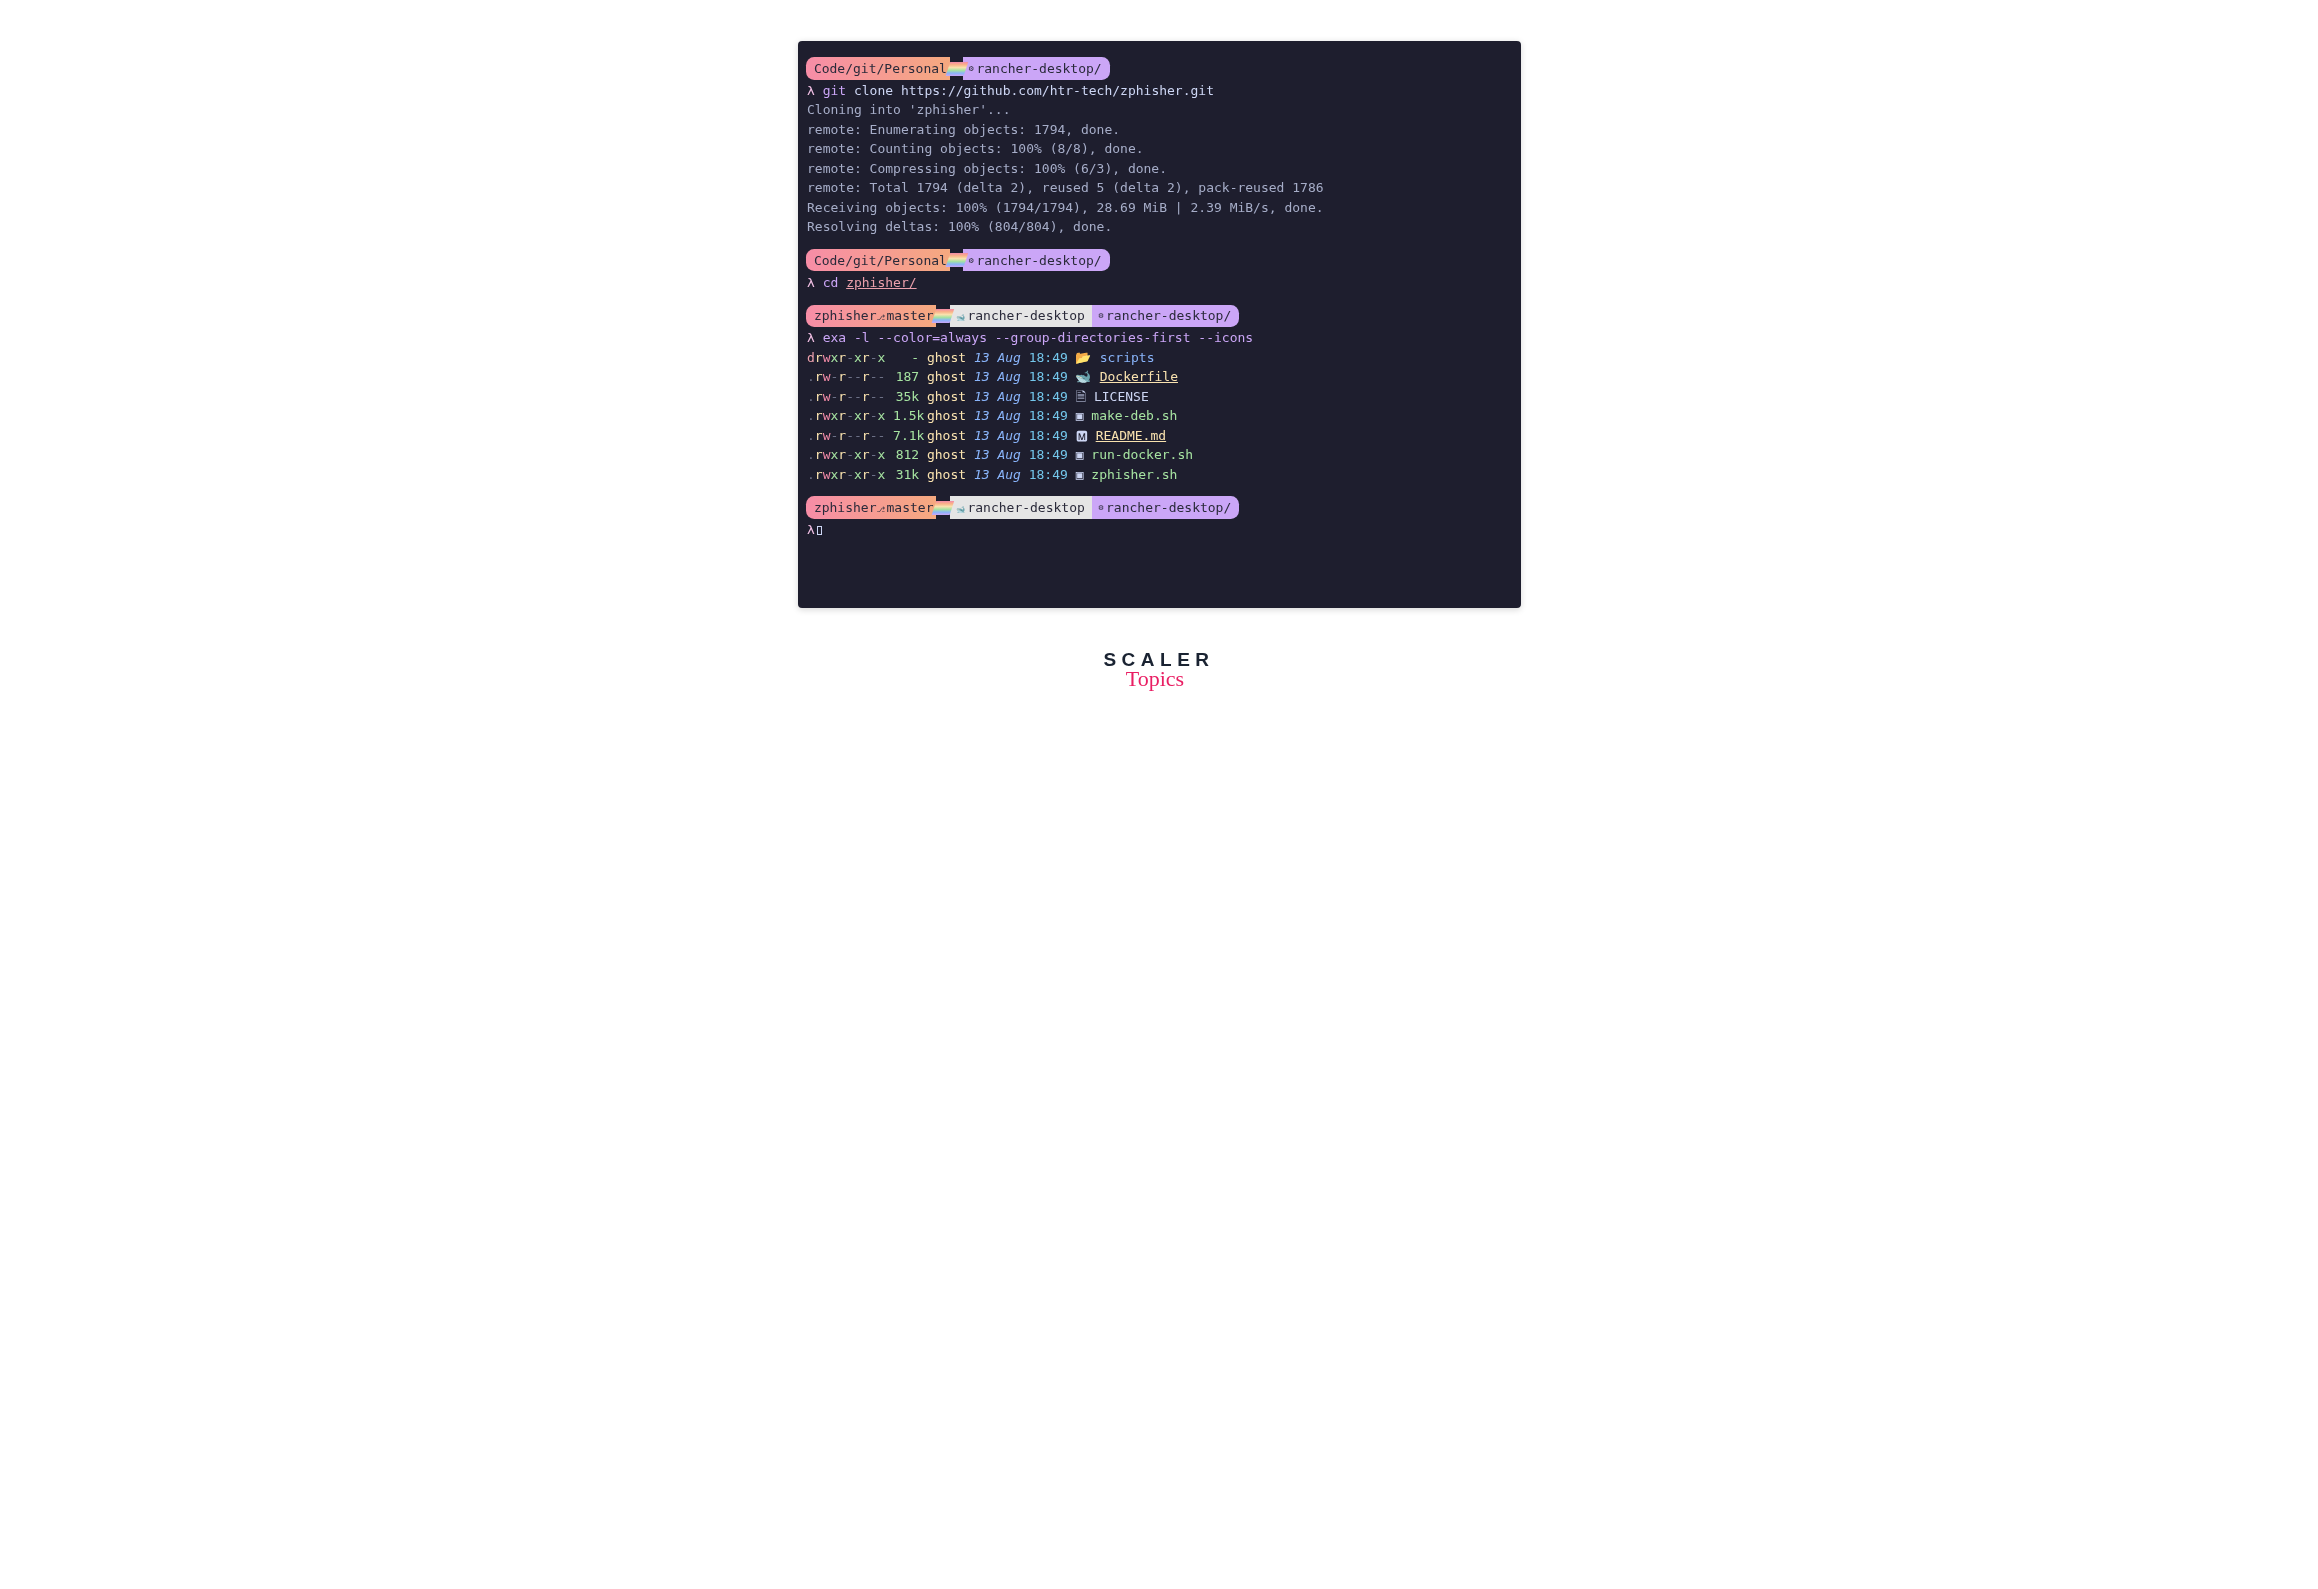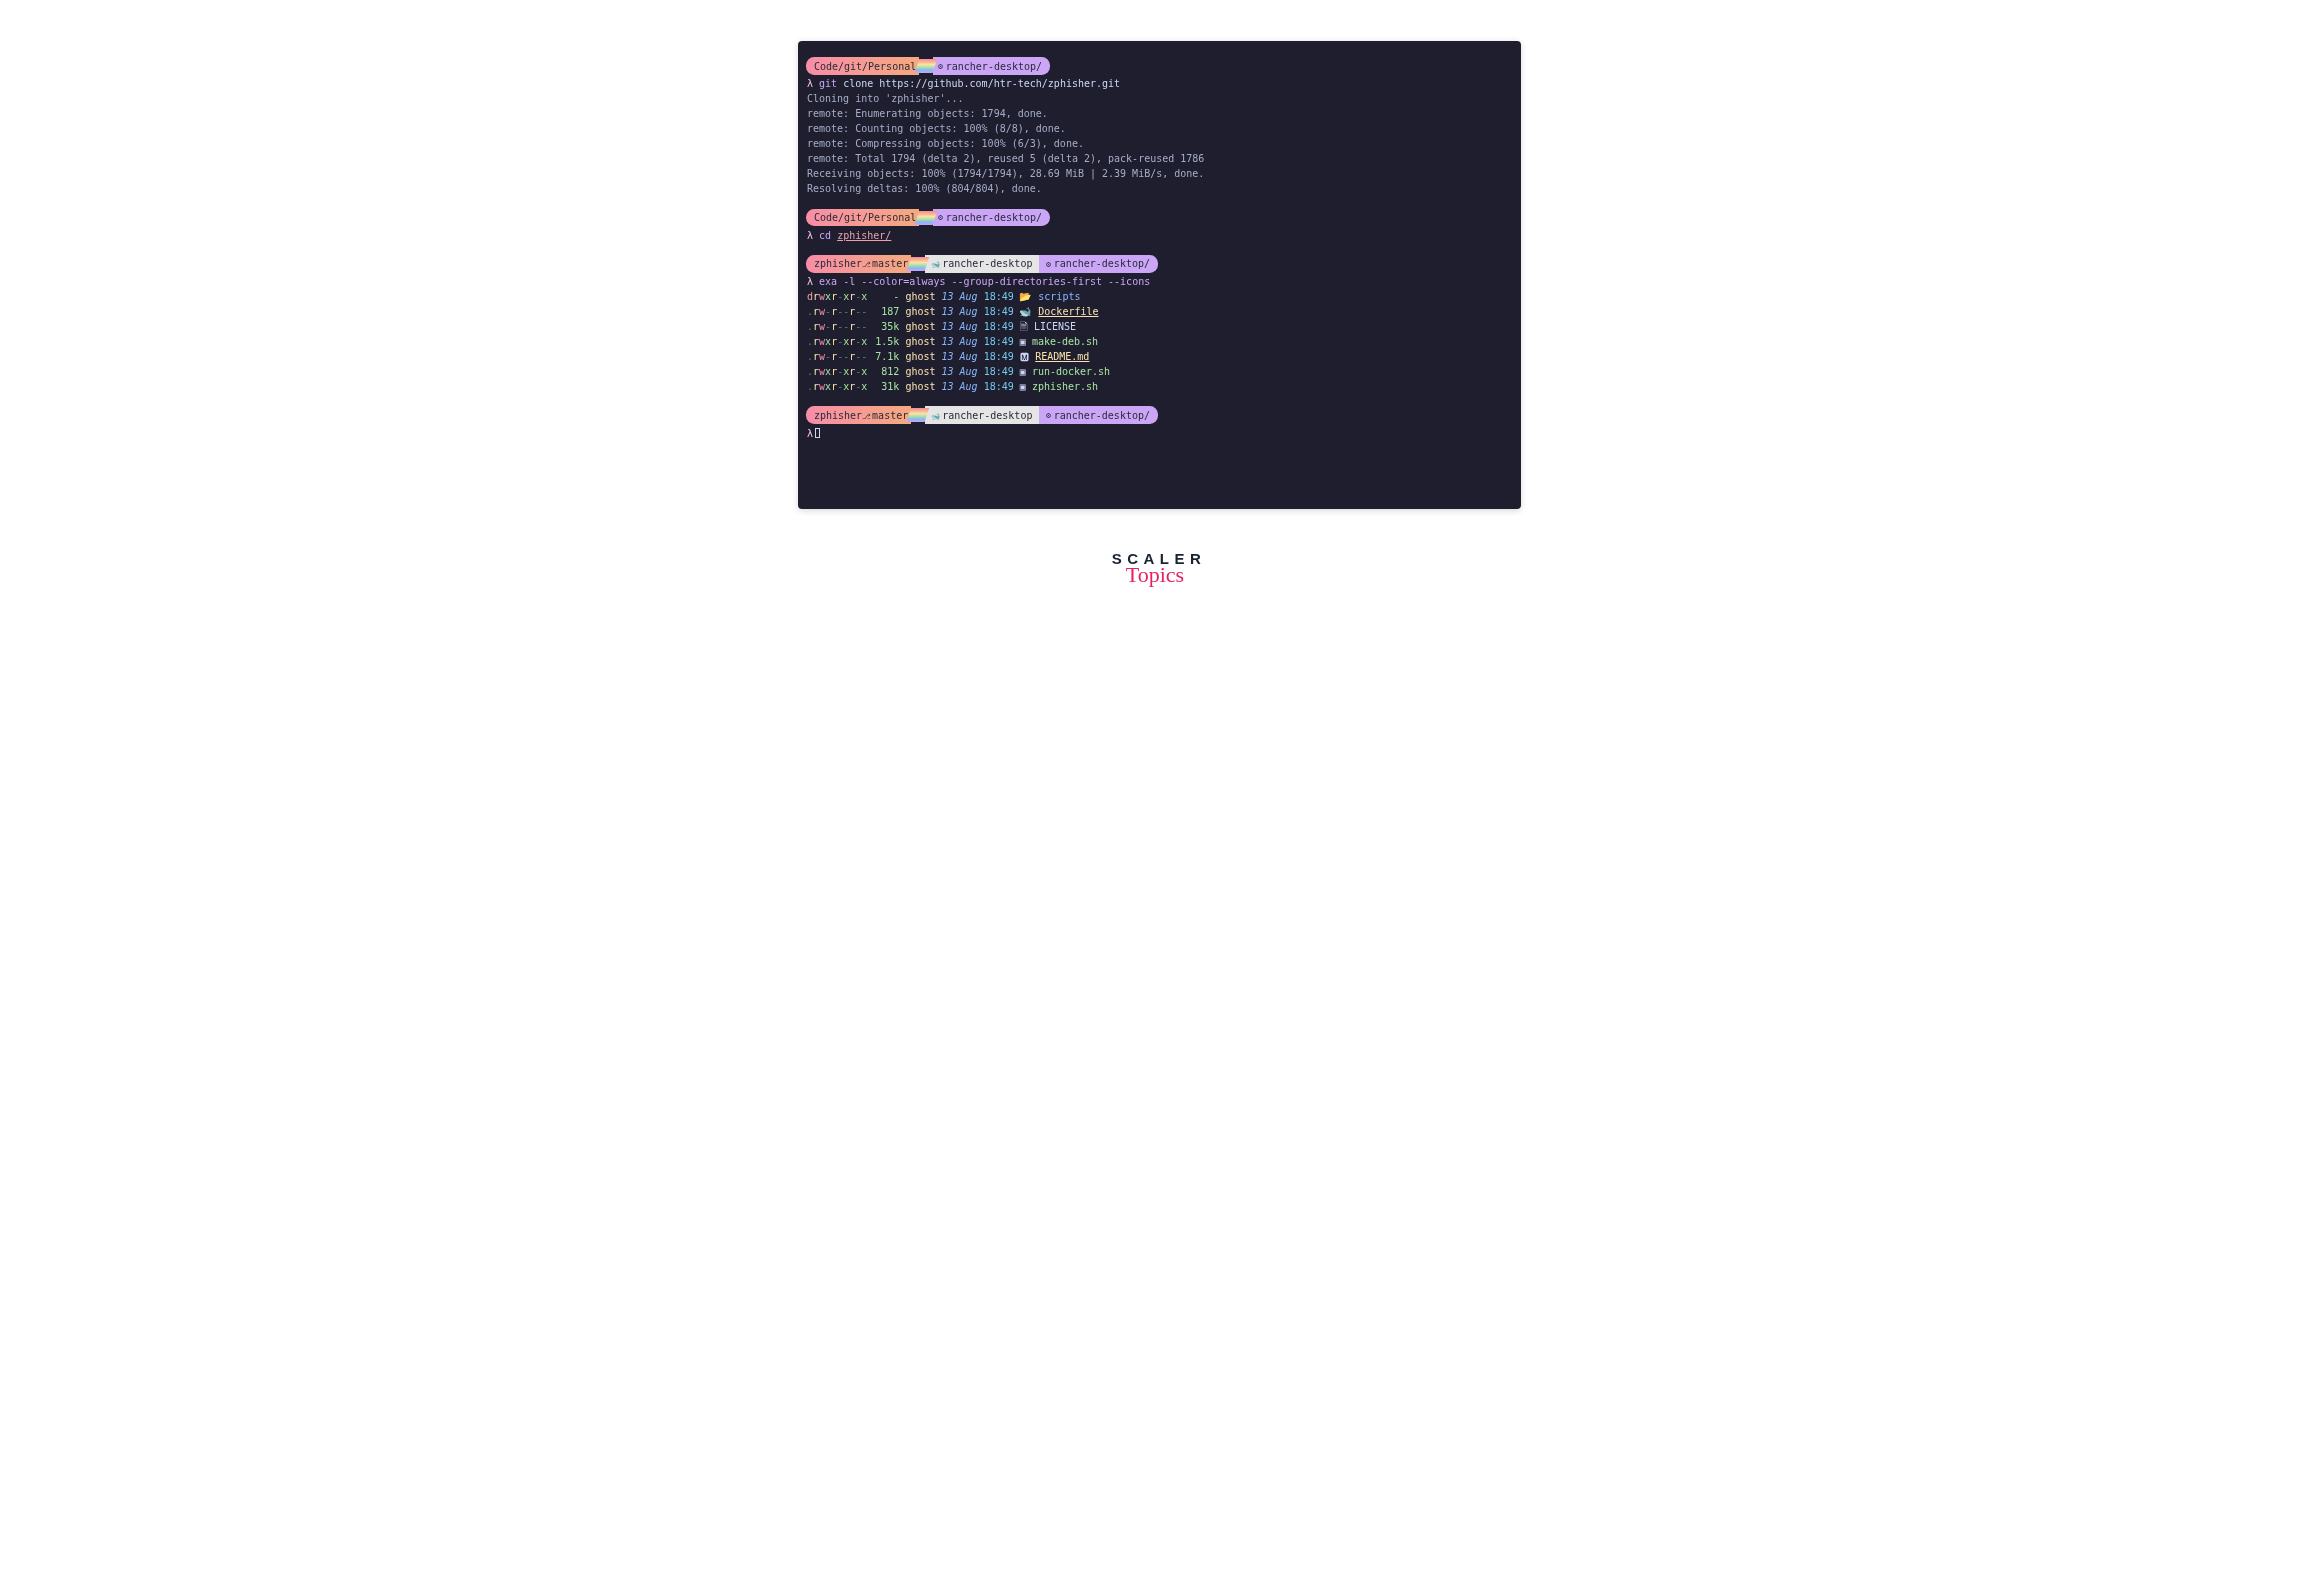--- a/index.html
+++ b/index.html
@@ -4,21 +4,21 @@
   <style>
     * { margin: 0; padding: 0; box-sizing: border-box; }
     body { background: #fff; font-family: 'Menlo', 'Monaco', 'Consolas', monospace; padding: 41px 55px; }
     .terminal {
       background: #1e1e2e;
       border-radius: 4.1px;
       padding: 13.6px 0 68px 0;
       max-width: 723px;
       margin: 0 auto 27px auto;
       box-shadow: 0 1.4px 6.8px rgba(0,0,0,0.15);
-      font-size: 10px;
+      font-size: 13px;
       line-height: 1.5;
     }
     .pill-row { display: flex; align-items: center; margin: 2.7px 8.2px 1.4px 8.2px; }
     .pill {
       display: inline-flex;
       align-items: center;
       padding: 1.4px 8.2px 1.4px 8.2px;
       border-radius: 8.2px;
       font-weight: 500;
       color: #2a2a3a;
@@ -54,21 +54,21 @@
     .linkfile { color:#f9e2af; text-decoration:underline; }
     .exec { color:#a6e3a1; }
 
     .cursor {
       display:inline-block; width:4.8px; height:9.5px; border:0.7px solid #cdd6f4; vertical-align:-1.4px; margin-left:2px;
     }
 
     .spacer { height:9.5px; }
 
     .branding { text-align:center; margin-top:41px; }
-    .brand-top { font-family: 'Arial Black', sans-serif; font-weight:900; letter-spacing:5.5px; color:#1a2332; font-size:15px; }
+    .brand-top { font-family: 'Arial Black', sans-serif; font-weight:900; letter-spacing:5.5px; color:#1a2332; font-size:19px; }
     .brand-bot { font-family: 'Brush Script MT', cursive; color:#e91e63; font-size:22px; margin-top:-4.1px; transform:translateX(-4.1px);}
   </style>
 </head>
 <body>
 
 <div class="terminal">
 
   <div class="pill-row">
     <span class="pill pill-left">Code/git/Personal</span>
     <span class="pill-rainbow"></span>

